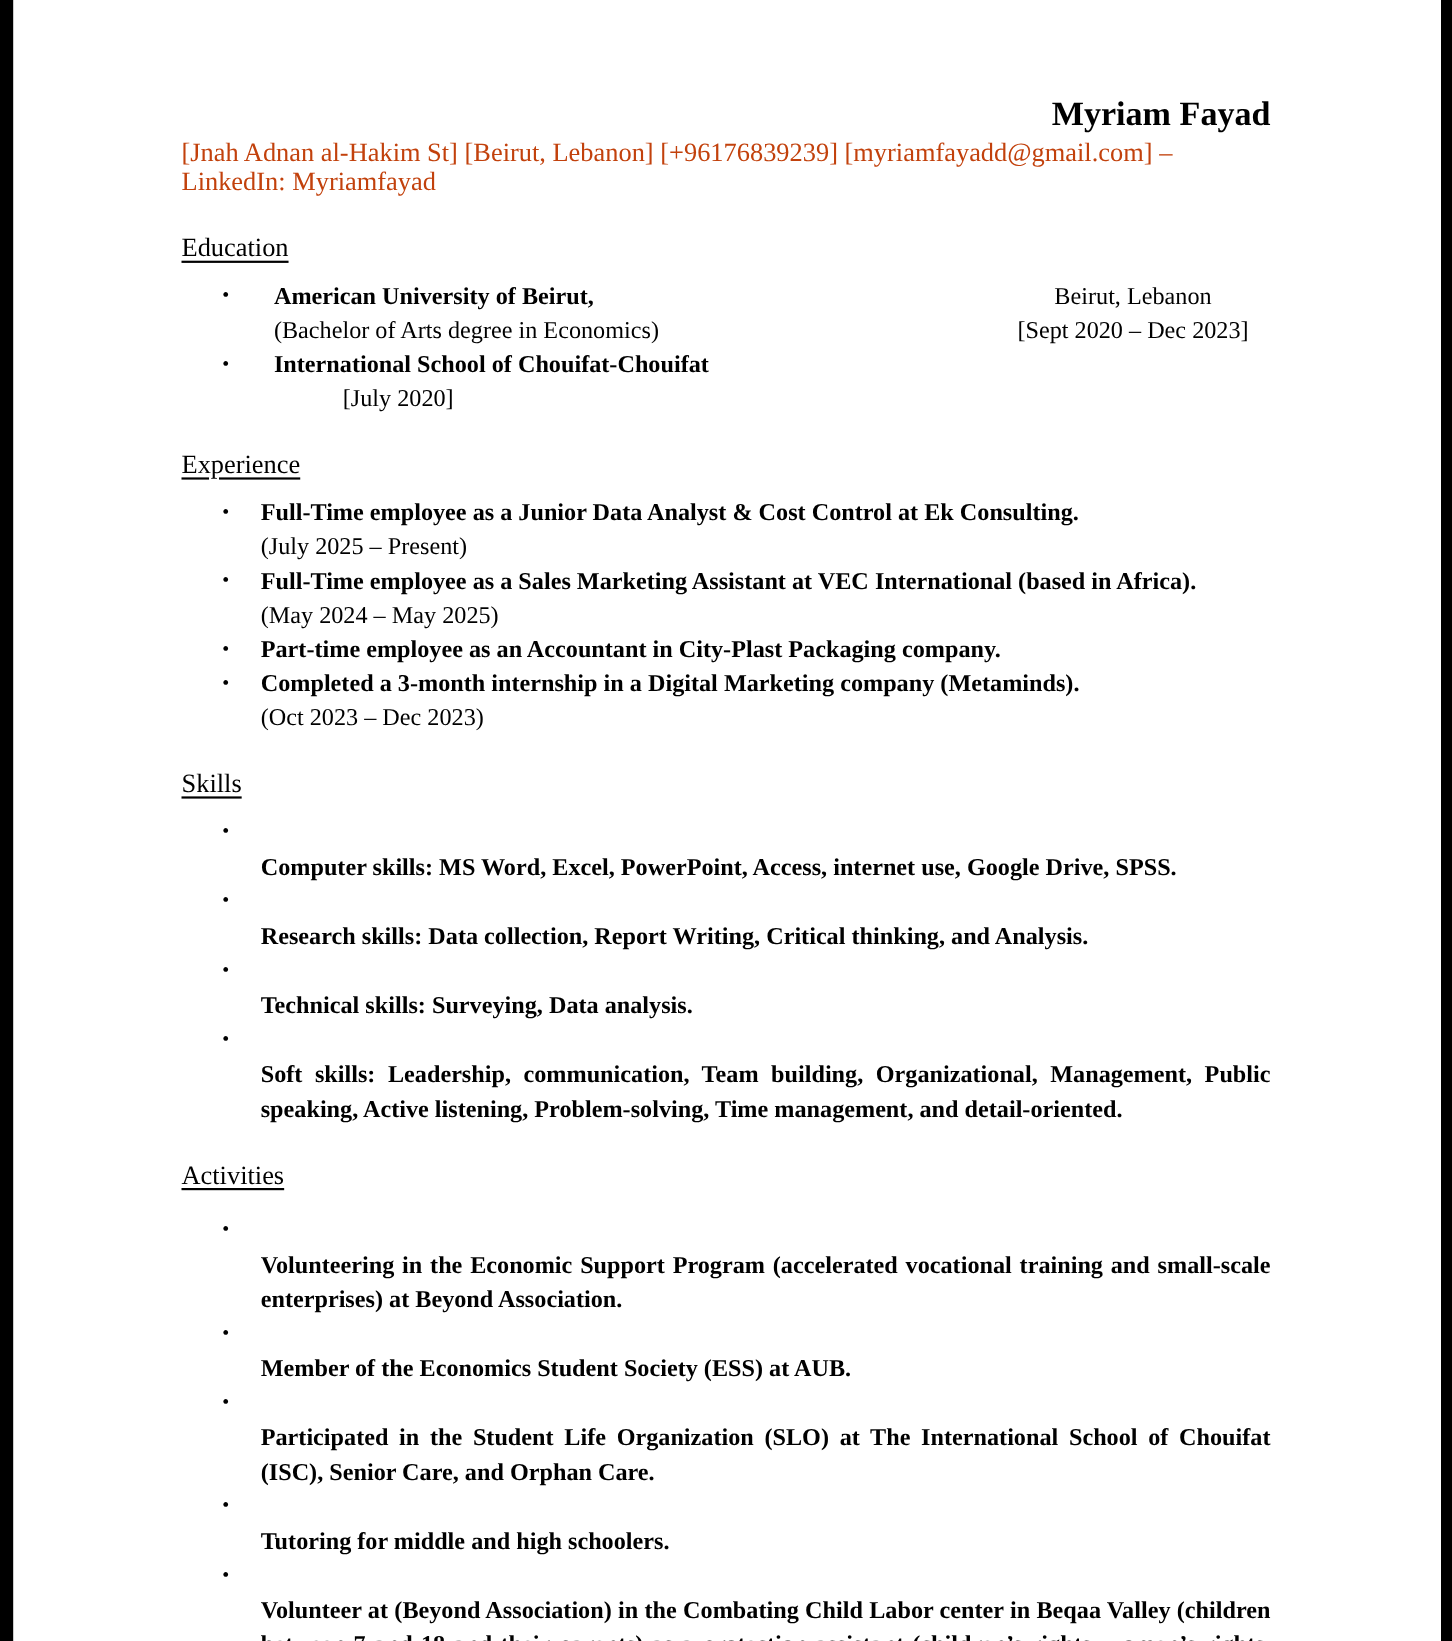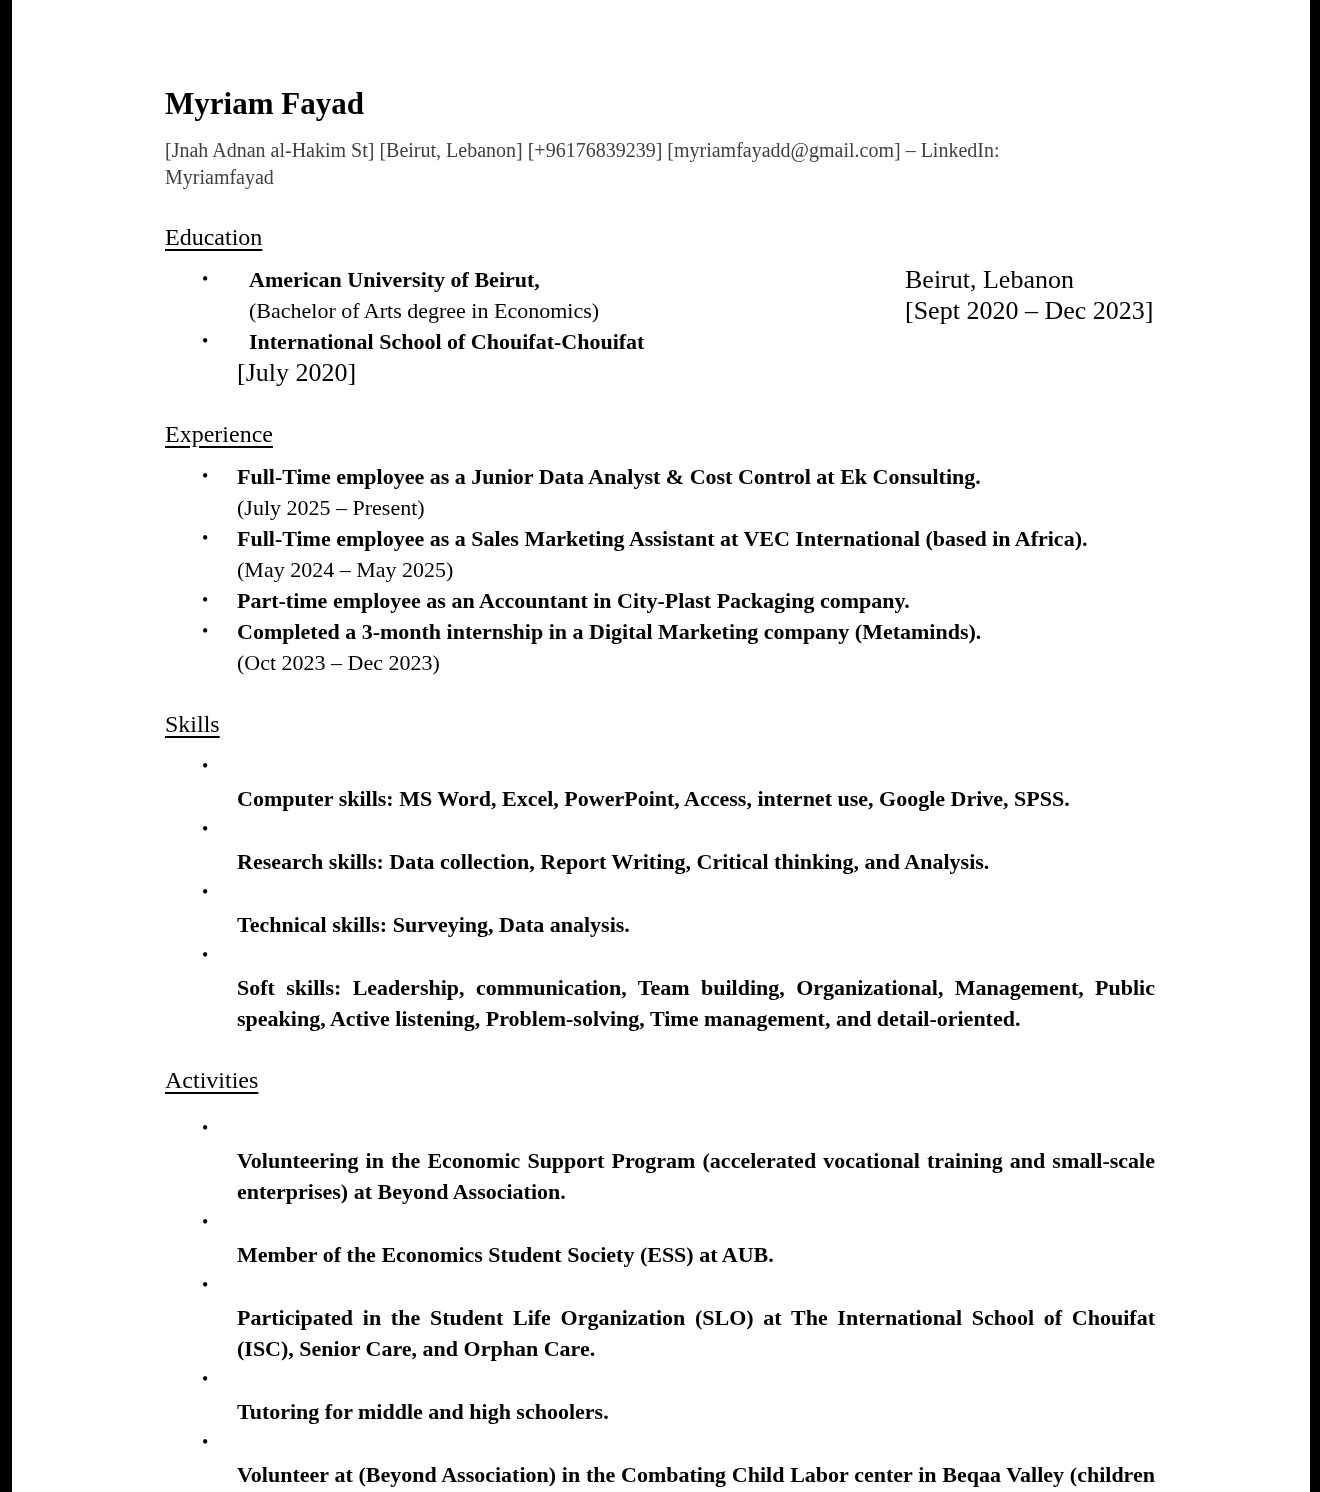--- a/index.html
+++ b/index.html
@@ -14,25 +14,26 @@
   }
   .edge-strip { position: absolute; top: 0; height: 100%; background: #000; }
   .edge-strip.left  { left: 0; width: 12px; }
   .edge-strip.right { right: 0; width: 10px; }
 
   .page { padding: 86px 165px 40px 165px; }
 
   .doc-name {
     font-size: 31px; font-weight: bold; line-height: 36px;
     margin: 0;
+    text-align: right;
   }
   .contact {
-    color: #404040;
-    font-size: 20px; line-height: 27px;
-    max-width: 940px; margin-top: 15px;
+    color: #c2410c;
+    font-size: 24px; line-height: 27px;
+    max-width: 940px; margin-top: 4px;
   }
 
   .section-heading {
     font-size: 24px; font-weight: normal;
     text-decoration: underline;
     text-decoration-thickness: 2px;
     text-underline-offset: 4px;
     margin: 33px 0 13px 0;
   }
   .section-heading.gap-lg { margin-bottom: 19px; }
@@ -47,22 +48,22 @@
   }
   .bullet-spacer { flex: none; width: 72px; }
 
   .body-text { font-size: 22px; line-height: 31px; }
   .flex-text { flex: 1; font-weight: bold; }
   .justify { text-align: justify; margin-top: 32px; }
   .bold { font-weight: bold; }
 
   .edu-main { flex: 1; font-size: 22px; line-height: 31px; margin-left: 12px; }
   .edu-right {
-    flex: none; width: 250px; text-align: left;
-    font-size: 26px; line-height: 31px;
+    flex: none; width: 250px; text-align: center;
+    font-size: 22px; line-height: 31px;
   }
 
   .indent { padding-left: 72px; }
 </style>
 </head>
 <body>
 
 <div class="edge-strip left"></div>
 <div class="edge-strip right"></div>
 

